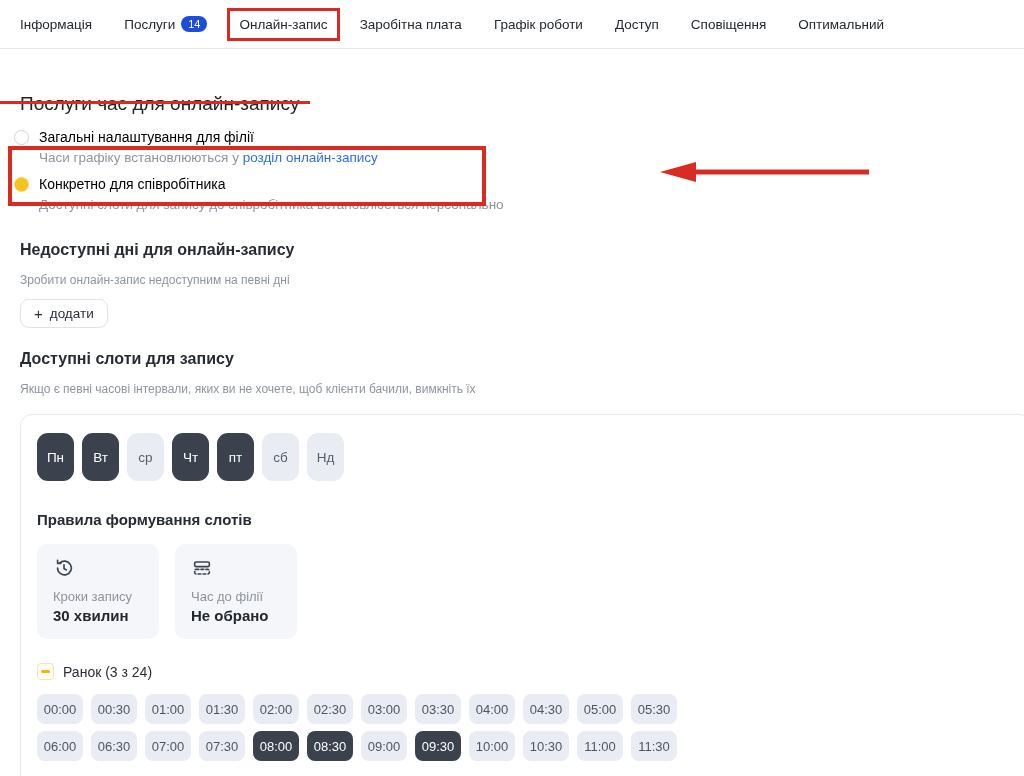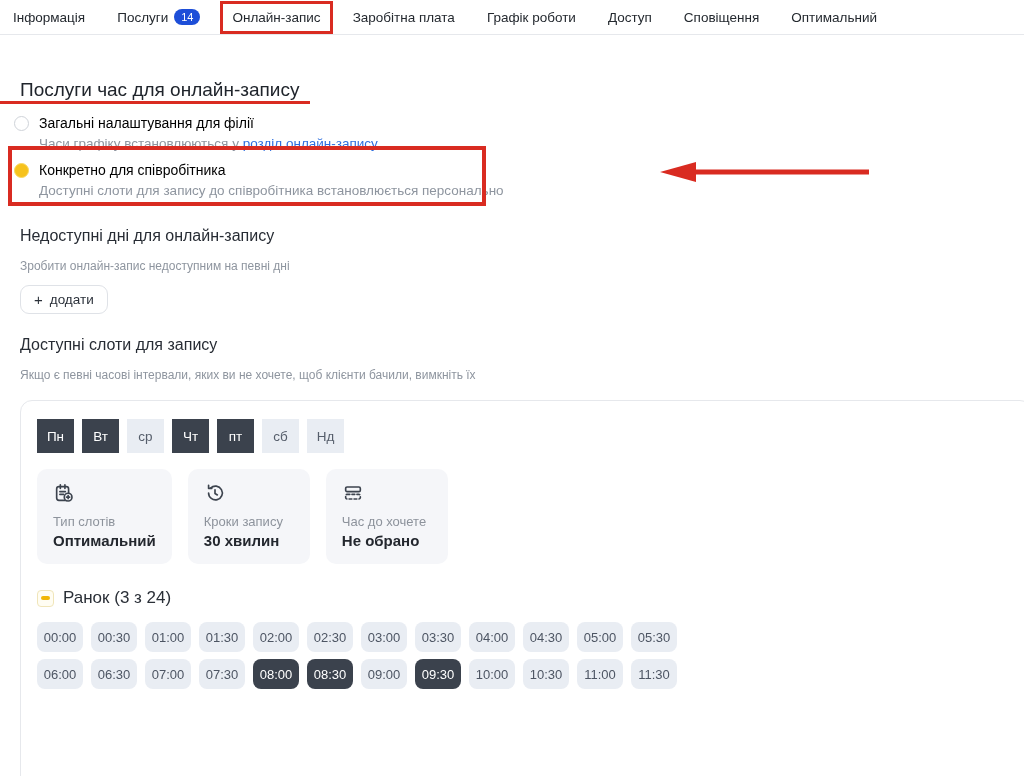--- a/index.html
+++ b/index.html
@@ -3,30 +3,30 @@
 <meta charset="utf-8">
 <style>
   html,body{margin:0;padding:0;}
   body{
     width:1024px;height:776px;overflow:hidden;position:relative;
     background:#ffffff;color:#262b33;
     font-family:"Liberation Sans","DejaVu Sans",sans-serif;
     -webkit-font-smoothing:antialiased;
   }
   
-  .nav{display:flex;align-items:center;gap:8px;padding-left:1px;height:35px;
+  .nav{display:flex;align-items:center;gap:8px;padding-left:8px;height:49px;
        border-bottom:1px solid #e6e8ec;box-sizing:border-box;}
   .tab{display:inline-flex;align-items:center;gap:6px;padding:6px 9px;font-size:13.5px;
        color:#24292f;white-space:nowrap;border:3px solid transparent;cursor:pointer;}
   .tab.highlighted{border-color:#d92b21;}
   .badge{background:#1d4ed8;color:#ffffff;font-size:11px;font-weight:400;
          border-radius:9px;padding:2px 7px;line-height:12px;}
   
   .h1{font-size:19px;font-weight:500;color:#20252c;margin:44px 0 0 20px;}
-  .h2{font-size:16px;font-weight:400;color:#272c34;margin:0 0 0 20px;}
+  .h2{font-size:16px;font-weight:700;color:#272c34;margin:0 0 0 20px;}
   .sub{font-size:12px;color:#8e959f;margin-left:20px;}
   
   .option{display:flex;gap:10px;margin-left:14px;align-items:flex-start;}
   .radio{width:15px;height:15px;border-radius:50%;box-sizing:border-box;margin-top:1px;flex:0 0 auto;}
   .radio.off{border:1.5px solid #cfd3d9;background:#fff;}
   .radio.on{background:#f6c21d;border:1.5px solid #f9d75e;}
   .opt-label{font-size:14px;color:#000000;line-height:17px;}
   .opt-desc{font-size:13.5px;color:#8e959f;margin-top:4px;line-height:16px;}
   .link{color:#2e6fdf;cursor:pointer;}
   
@@ -35,38 +35,38 @@
            font-size:13.5px;color:#2b313a;cursor:pointer;}
   .btn-add .plus{font-size:15px;color:#2b313a;line-height:14px;}
   .btn-edit{display:inline-flex;align-items:center;gap:8px;margin:26px 0 0 0;
             border:1.5px solid #f2c530;border-radius:10px;padding:6px 13px;background:#fff;
             font-size:13.5px;color:#2b313a;cursor:pointer;}
   
   .card{margin:18px 0 0 20px;width:1012px;height:420px;box-sizing:border-box;
         border:1px solid #e6e8ec;border-radius:12px;padding:18px 16px;background:#fff;}
   
   .days{display:flex;gap:8px;}
-  .day{width:37px;height:34px;border-radius:0;display:flex;align-items:center;
+  .day{width:37px;height:48px;border-radius:11px;display:flex;align-items:center;
        justify-content:center;font-size:13.5px;background:#e9edf3;color:#565e6b;cursor:pointer;}
   .day.active{background:#3b424d;color:#ffffff;}
   .rules-title{font-size:15px;font-weight:700;color:#272c34;margin-top:30px;}
   
   .rule-cards{display:flex;gap:16px;margin-top:16px;}
   .rule-card{background:#f5f6f9;border-radius:10px;padding:13px 16px 15px;min-width:90px;}
   .rule-icon{width:22px;height:22px;color:#3c434e;}
   .rule-icon svg{width:22px;height:22px;display:block;}
   .rule-label{font-size:13px;color:#8d939c;margin-top:10px;white-space:nowrap;}
   .rule-value{font-size:15px;font-weight:700;color:#23272e;margin-top:3px;white-space:nowrap;}
   
   .group-row{display:flex;align-items:center;gap:9px;margin-top:24px;}
   .chk{width:17px;height:17px;border-radius:4px;box-sizing:border-box;display:flex;
        align-items:center;justify-content:center;cursor:pointer;flex:0 0 auto;}
   .chk.partial{background:#fffdf3;border:1px solid #f0e5b9;}
   .chk.partial .dash{width:9px;height:3.5px;border-radius:2px;background:#f1b606;}
-  .group-label{font-size:17px;color:#2a2f37;}
+  .group-label{font-size:14px;color:#2a2f37;}
   
   .slots{display:grid;grid-template-columns:repeat(12,46px);gap:7px 8px;margin-top:14px;}
   .slot{height:30px;border-radius:8px;display:flex;align-items:center;justify-content:center;
         font-size:13px;color:#4d5563;background:#e9edf3;cursor:pointer;}
   .slot.on{background:#3b424d;color:#ffffff;font-weight:500;}
   
   .ann{position:absolute;pointer-events:none;}
   .ann-underline{left:0;top:101px;width:310px;height:3px;background:#d92b21;}
   .ann-option-box{left:8px;top:146px;width:478px;height:60px;border:4px solid #d92b21;box-sizing:border-box;}
   .ann-arrow{left:658px;top:160px;width:214px;height:24px;}
@@ -159,54 +159,43 @@
   <div class="days">
     <div class="day active">Пн</div>
       <div class="day active">Вт</div>
       <div class="day">ср</div>
       <div class="day active">Чт</div>
       <div class="day active">пт</div>
       <div class="day">сб</div>
       <div class="day">Нд</div>
   </div>
 
+  <div class="rules-title">Правила формування слотів</div>
 
   
   <div class="rule-cards">
-    <div class="rule-card">
-        <div class="rule-icon">
-          <svg viewBox="0 0 24 24" fill="none" stroke="currentColor" stroke-width="1.8" stroke-linecap="round" stroke-linejoin="round">
-            <rect x="4" y="5" width="13" height="15" rx="2.5"></rect>
-            <path d="M8 3v4M13 3v4M7.5 10.5h6M7.5 13.5h4"></path>
-            <circle cx="16.5" cy="16.5" r="4.2" fill="#f5f6f9"></circle>
-            <path d="M16.5 14.8v3.4M14.8 16.5h3.4"></path>
-          </svg>
-        </div>
-        <div class="rule-label">Тип слотів</div>
-        <div class="rule-value">Оптимальний</div>
-      </div>
       <div class="rule-card">
         <div class="rule-icon">
           <svg viewBox="0 0 24 24" fill="none" stroke="currentColor" stroke-width="1.8" stroke-linecap="round" stroke-linejoin="round">
             <path d="M5 12a7.5 7.5 0 1 0 2.2-5.3"></path>
             <path d="M5 3.5V7h3.5"></path>
             <path d="M12 8.5v4l2.6 1.6"></path>
           </svg>
         </div>
         <div class="rule-label">Кроки запису</div>
         <div class="rule-value">30 хвилин</div>
       </div>
       <div class="rule-card">
         <div class="rule-icon">
           <svg viewBox="0 0 24 24" fill="none" stroke="currentColor" stroke-width="1.8" stroke-linecap="round" stroke-linejoin="round">
             <rect x="4" y="5.5" width="16" height="5" rx="1.5"></rect>
             <rect x="4" y="13.5" width="16" height="5" rx="1.5" stroke-dasharray="3 2.4"></rect>
           </svg>
         </div>
-        <div class="rule-label">Час до хочете</div>
+        <div class="rule-label">Час до філії</div>
         <div class="rule-value">Не обрано</div>
       </div>
   </div>
 
   
 
   
   <div class="group-row">
     <span class="chk partial">
       <span class="dash"></span>

